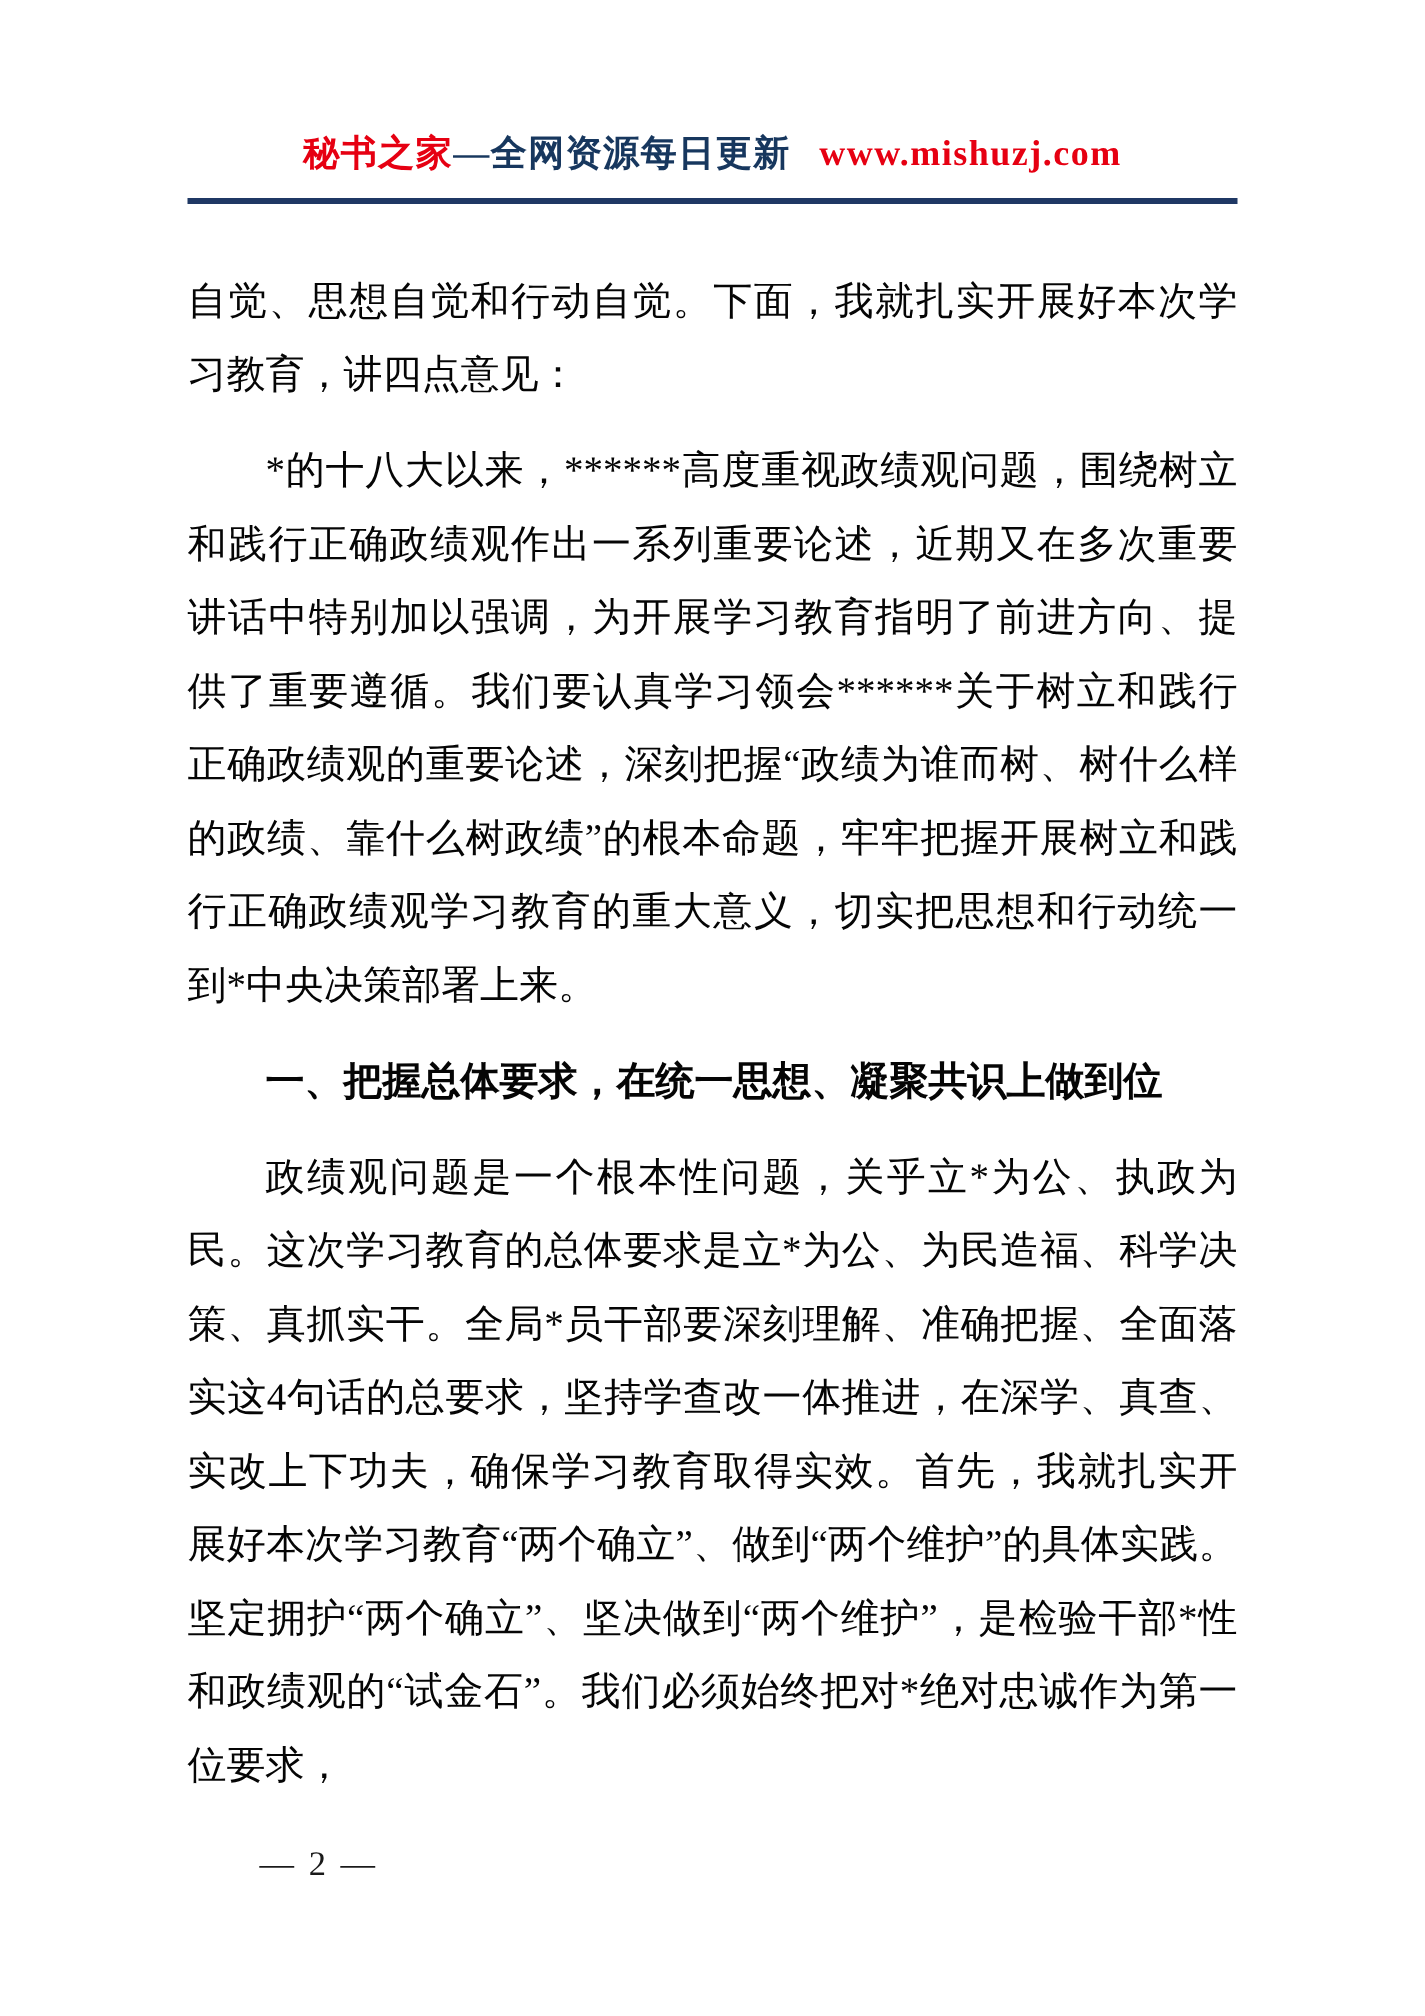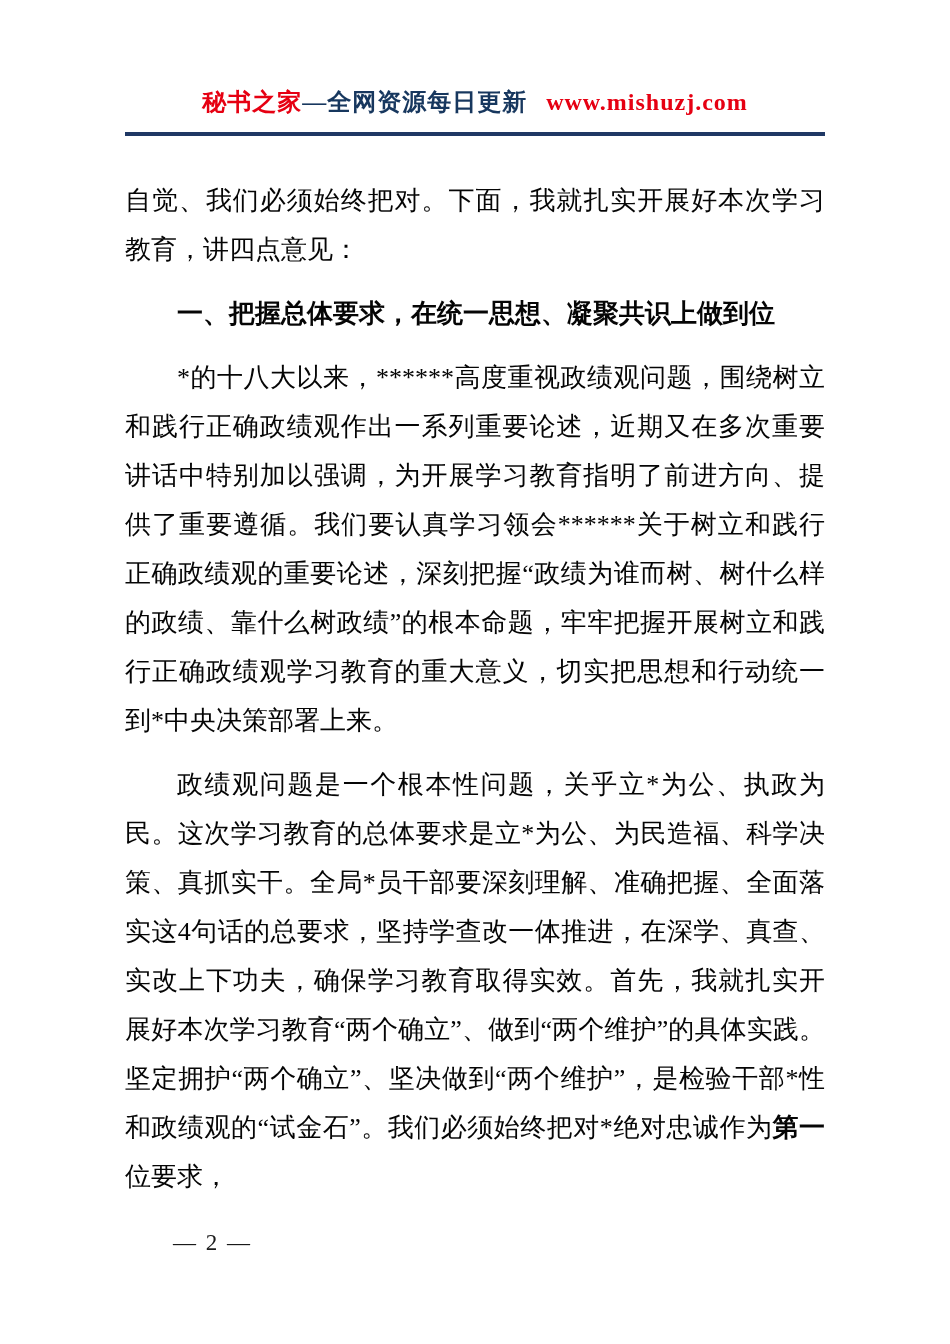--- a/index.html
+++ b/index.html
@@ -38,21 +38,21 @@
     font-size: 26px;
     text-align: justify;
     color: #050505;
   }
   .para {
     line-height: 49px;
     margin-bottom: 15px;
   }
   .para.indent { text-indent: 2em; }
   .para.heading { font-weight: bold; }
-  .bold-run { font-weight: bold; }
+  .bold-run { font-weight: normal; }
   .page-footer {
     position: absolute;
     left: 173px;
     bottom: 88px;
     font-size: 23px;
     color: #1a1a1a;
     letter-spacing: 2px;
   }
 </style>
 </head>
@@ -64,29 +64,29 @@
     <div class="header-line">
       <span class="site-name">秘书之家</span><span class="tagline">—全网资源每日更新</span>
       <span class="site-url">www.mishuzj.com</span>
     </div>
     <div class="header-rule"></div>
   </header>
 
   <main class="page-body">
 
     <p class="para">
-      <span>自觉、我们必须始终把对。下面，我就扎实开展好本次学习教育，讲四点意见：</span>
+      <span>自觉、思想自觉和行动自觉。下面，我就扎实开展好本次学习教育，讲四点意见：</span>
+    </p>
+
+    <p class="para indent">
+      <span>*的十八大以来，******高度重视政绩观问题，围绕树立和践行正确政绩观作出一系列重要论述，近期又在多次重要讲话中特别加以强调，为开展学习教育指明了前进方向、提供了重要遵循。我们要认真学习领会******关于树立和践行正确政绩观的重要论述，深刻把握“政绩为谁而树、树什么样的政绩、靠什么树政绩”的根本命题，牢牢把握开展树立和践行正确政绩观学习教育的重大意义，切实把思想和行动统一到*中央决策部署上来。</span>
     </p>
 
     <p class="para indent heading">
       <span>一、把握总体要求，在统一思想、凝聚共识上做到位</span>
-    </p>
-
-    <p class="para indent">
-      <span>*的十八大以来，******高度重视政绩观问题，围绕树立和践行正确政绩观作出一系列重要论述，近期又在多次重要讲话中特别加以强调，为开展学习教育指明了前进方向、提供了重要遵循。我们要认真学习领会******关于树立和践行正确政绩观的重要论述，深刻把握“政绩为谁而树、树什么样的政绩、靠什么树政绩”的根本命题，牢牢把握开展树立和践行正确政绩观学习教育的重大意义，切实把思想和行动统一到*中央决策部署上来。</span>
     </p>
 
     <p class="para indent">
       <span>政绩观问题是一个根本性问题，关乎立*为公、执政为民。这次学习教育的总体要求是立*为公、为民造福、科学决策、真抓实干。全局*员干部要深刻理解、准确把握、全面落实这4句话的总要求，坚持学查改一体推进，在深学、真查、实改上下功夫，确保学习教育取得实效。首先，我就扎实开展好本次学习教育“两个确立”、做到“两个维护”的具体实践。坚定拥护“两个确立”、坚决做到“两个维护”，是检验干部*性和政绩观的“试金石”。我们必须始终把对*绝对忠诚作为</span><span class="bold-run">第一</span><span>位要求，</span>
     </p>
 
   </main>
 
   <footer class="page-footer">
     <span>— 2 —</span>

